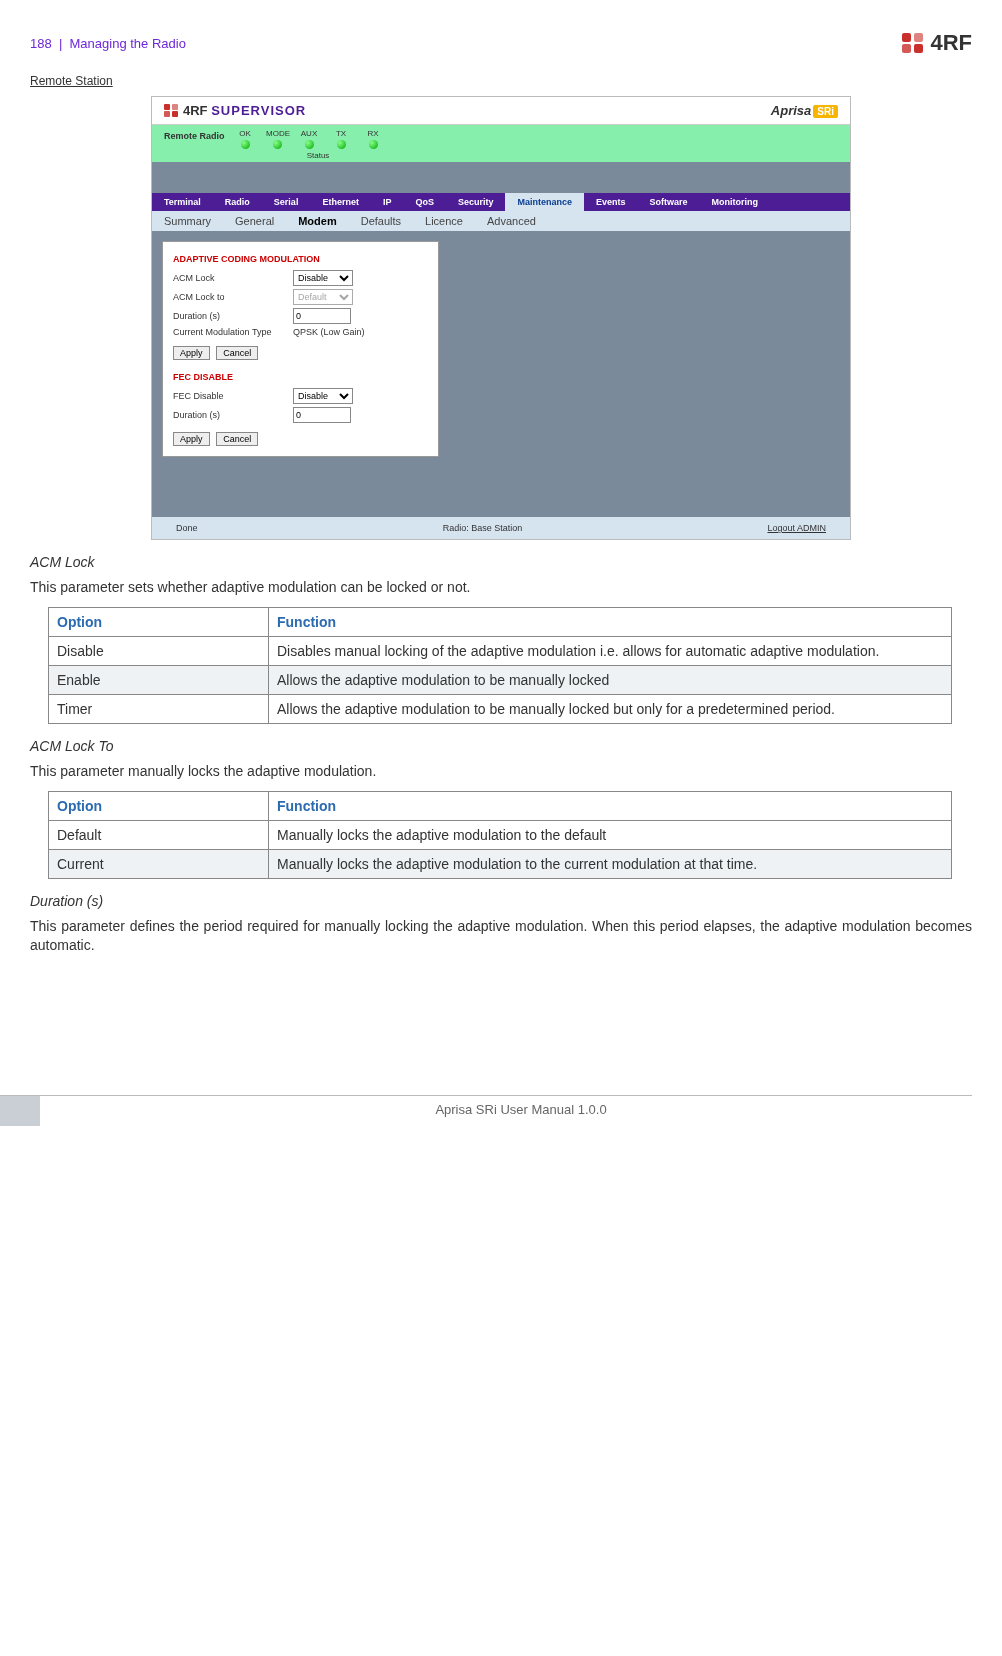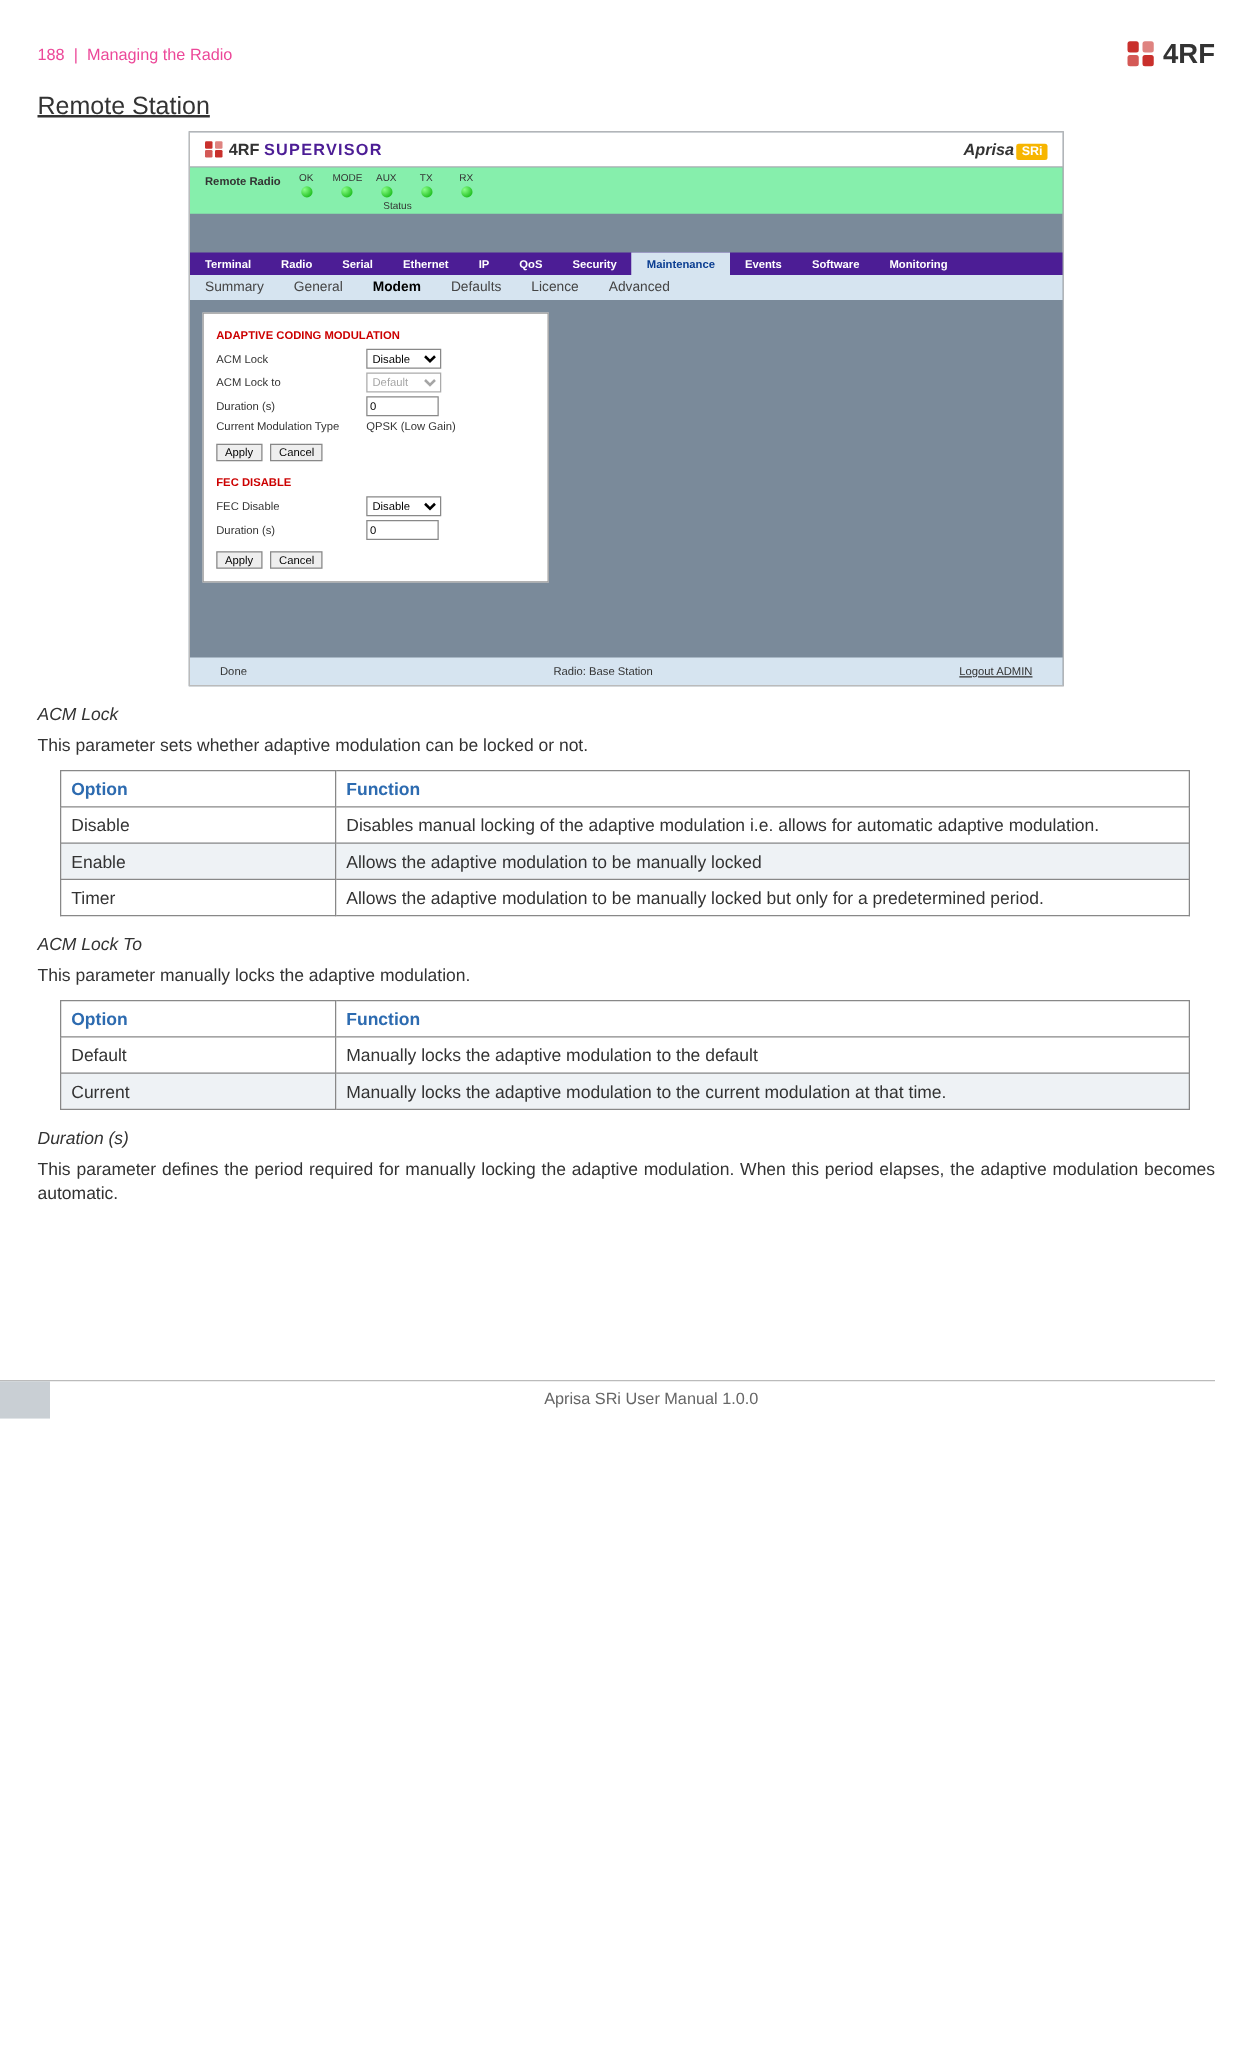--- a/index.html
+++ b/index.html
@@ -1,28 +1,28 @@
 <!DOCTYPE html>
 <html><head>
 <meta charset="utf-8">
 <style>
   * { box-sizing: border-box; }
   body { margin: 0; font-family: Verdana, Geneva, sans-serif; font-size: 14px; color: #333; width: 1002px; }
   .page { padding: 30px 30px 0 0; }
   .header-row { display: flex; justify-content: space-between; align-items: center; padding: 0 0 0 30px; }
-  .header-left { font-size: 13px; color: #ec4899; }
+  .header-left { font-size: 13px; color: #6d28d9; }
   .logo-4rf { display: flex; align-items: center; font-size: 22px; font-weight: bold; color: #333; }
   .logo-dots { display: grid; grid-template-columns: repeat(2, 10px); grid-gap: 2px; margin-right: 6px; }
   .dot { width: 9px; height: 9px; border-radius: 2px; }
   .d1 { background: #c9302c; }
   .d2 { background: #c9302c; opacity: 0.6; }
   .d3 { background: #c9302c; opacity: 0.8; }
   .d4 { background: #c9302c; }
   .content { padding: 0 0 0 30px; }
-  .h-underline { font-size: 20px; color: #333; text-decoration: underline; margin: 18px 0 8px 0; }
+  .h-underline { font-size: 12px; color: #333; text-decoration: underline; margin: 18px 0 8px 0; }
 
   
   .shot-wrap { display: flex; justify-content: center; }
   .shot { width: 700px; border: 1px solid #bbb; background: #7a8a9a; font-family: Arial, sans-serif; font-size: 10px; }
   .shot-top { background: #fff; display: flex; align-items: center; justify-content: space-between; padding: 6px 12px; }
   .sup-logo { display: flex; align-items: center; }
   .sup-dots { display: grid; grid-template-columns: repeat(2,7px); grid-gap: 1px; margin-right: 4px; }
   .sdot { width: 6px; height: 6px; border-radius: 1px; }
   .sup-text { font-size: 13px; font-weight: bold; color: #4c1d95; letter-spacing: 1px; }
   .aprisa-badge { font-style: italic; font-weight: bold; font-size: 13px; color: #333; }

